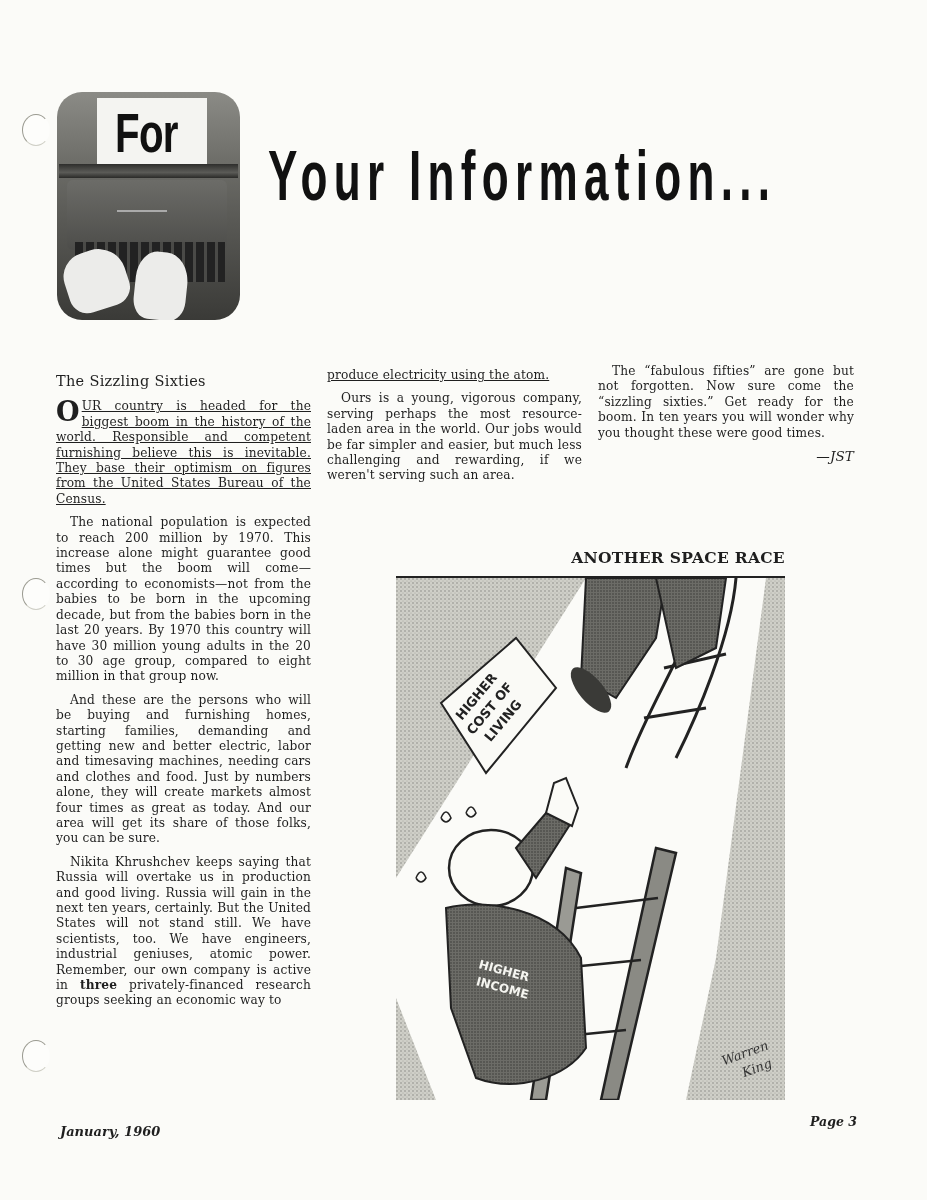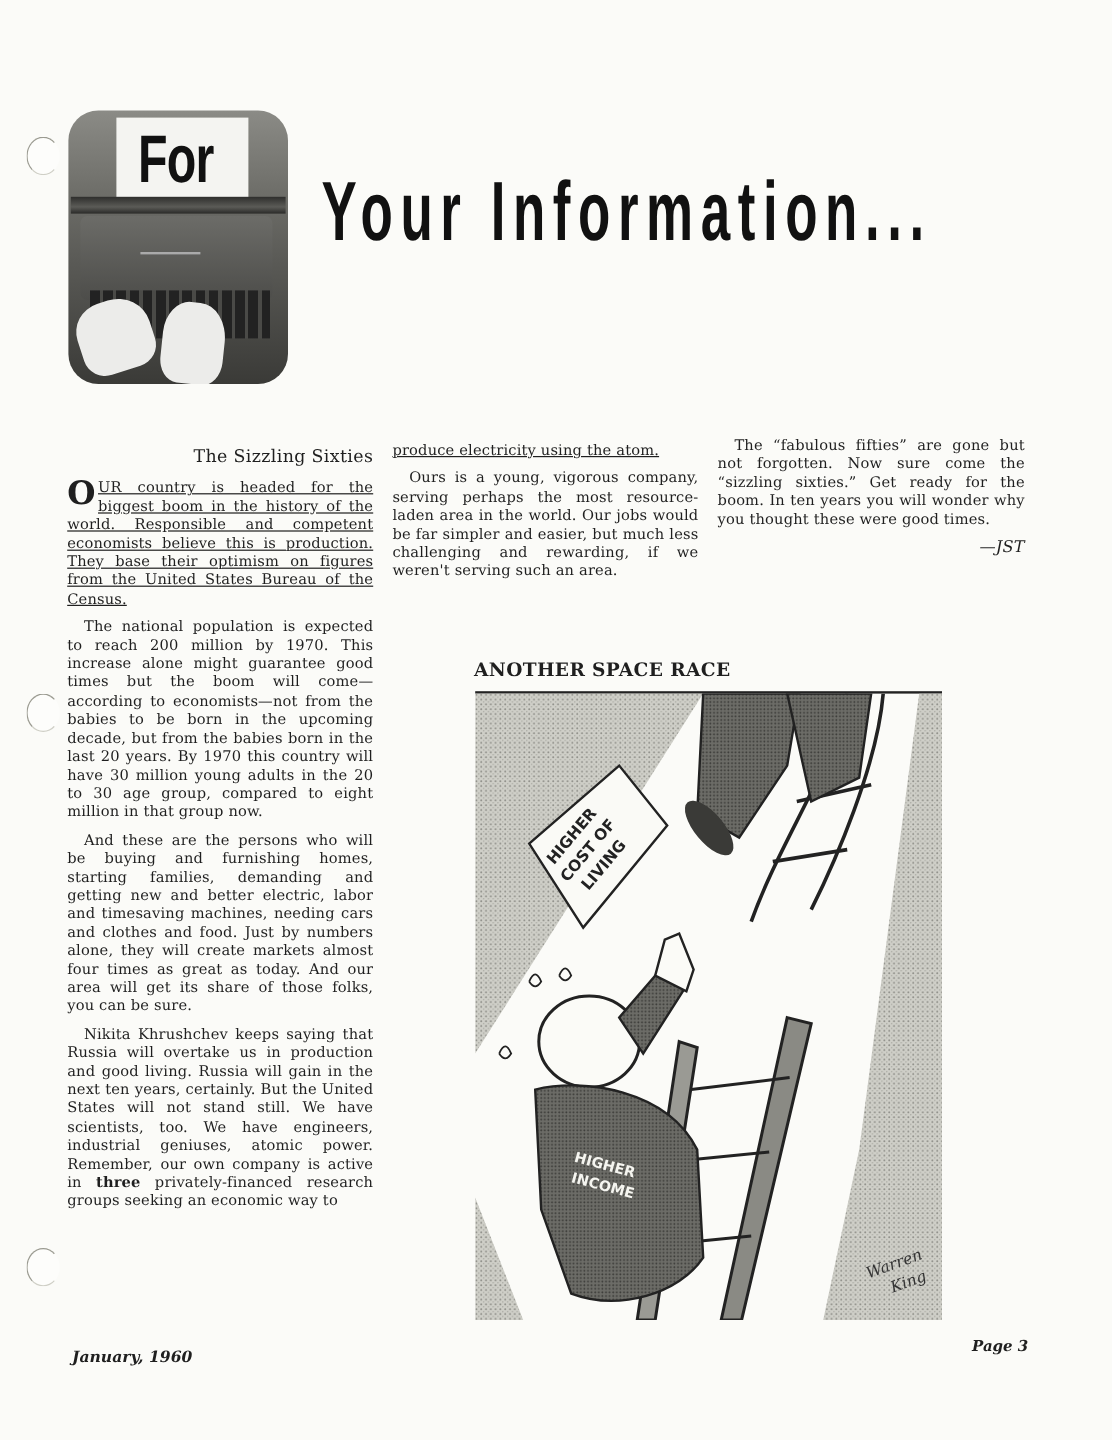--- a/index.html
+++ b/index.html
@@ -59,30 +59,30 @@
     .col {
       position: absolute; font-size: 12.2px; line-height: 15.4px; text-align: justify;
       letter-spacing: 0.15px;
     }
     .col p { margin: 0 0 8px 0; text-indent: 14px; hyphens: none; }
     .col p.first { text-indent: 0; text-decoration: underline; }
     .col1 { left: 56px; top: 374px; width: 255px; }
     .col2 { left: 327px; top: 368px; width: 255px; }
     .col3 { left: 598px; top: 364px; width: 256px; }
     .section-heading {
-      font-size: 14.5px; text-align: right; margin: 0 0 10px 0; font-weight: normal; letter-spacing: 0.3px;
+      font-size: 14.5px; text-align: left; margin: 0 0 10px 0; font-weight: normal; letter-spacing: 0.3px;
     }
     .dropcap {
       float: left; font-size: 27px; line-height: 22px; margin: 2px 2px 0 0; font-weight: bold;
     }
     .bold { font-weight: bold; }
     .sig { text-align: right; font-style: italic; font-size: 13.5px; margin-top: 6px; }
 
     .cartoon-title {
-      position: absolute; left: 395px; top: 548px; width: 390px; text-align: left;
+      position: absolute; left: 395px; top: 548px; width: 390px; text-align: right;
       font-size: 15.5px; font-weight: bold; letter-spacing: 0.3px;
     }
     .cartoon {
       position: absolute; left: 396px; top: 576px; width: 389px; height: 522px;
       border-top: 2px solid #222;
     }
     .cartoon svg { display: block; }
 
     .footer-date {
       position: absolute; left: 60px; top: 1124px; font-size: 13px; font-style: italic; font-weight: bold;
@@ -106,21 +106,21 @@
   <div class="brand"></div>
   <div class="keys"></div>
   <div class="hand1"></div>
   <div class="hand2"></div>
 </div>
 
 <h1 class="title">Your Information...</h1>
 
 <div class="col col1">
   <h2 class="section-heading">The Sizzling Sixties</h2>
-  <p class="first"><span class="dropcap">O</span><span>UR country is headed for the biggest boom in the history of the world. Responsible and competent economists believe this is production. They base their optimism on figures from the United States Bureau of the Census.</span></p>
+  <p class="first"><span class="dropcap">O</span><span>UR country is headed for the biggest boom in the history of the world. Responsible and competent furnishing believe this is inevitable. They base their optimism on figures from the United States Bureau of the Census.</span></p>
   <p>The national population is expected to reach 200 million by 1970. This increase alone might guarantee good times but the boom will come—according to economists—not from the babies to be born in the upcoming decade, but from the babies born in the last 20 years. By 1970 this country will have 30 million young adults in the 20 to 30 age group, compared to eight million in that group now.</p>
   <p>And these are the persons who will be buying and furnishing homes, starting families, demanding and getting new and better electric, labor and timesaving machines, needing cars and clothes and food. Just by numbers alone, they will create markets almost four times as great as today. And our area will get its share of those folks, you can be sure.</p>
   <p><span>Nikita Khrushchev keeps saying that Russia will overtake us in production and good living. Russia will gain in the next ten years, certainly. But the United States will not stand still. We have scientists, too. We have engineers, industrial geniuses, atomic power. Remember, our own company is active in</span> <span class="bold">three</span><span> privately-financed research groups seeking an economic way to</span></p>
 </div>
 
 <div class="col col2">
   <p class="first">produce electricity using the atom.</p>
   <p>Ours is a young, vigorous company, serving perhaps the most resource-laden area in the world. Our jobs would be far simpler and easier, but much less challenging and rewarding, if we weren't serving such an area.</p>
 </div>
 

